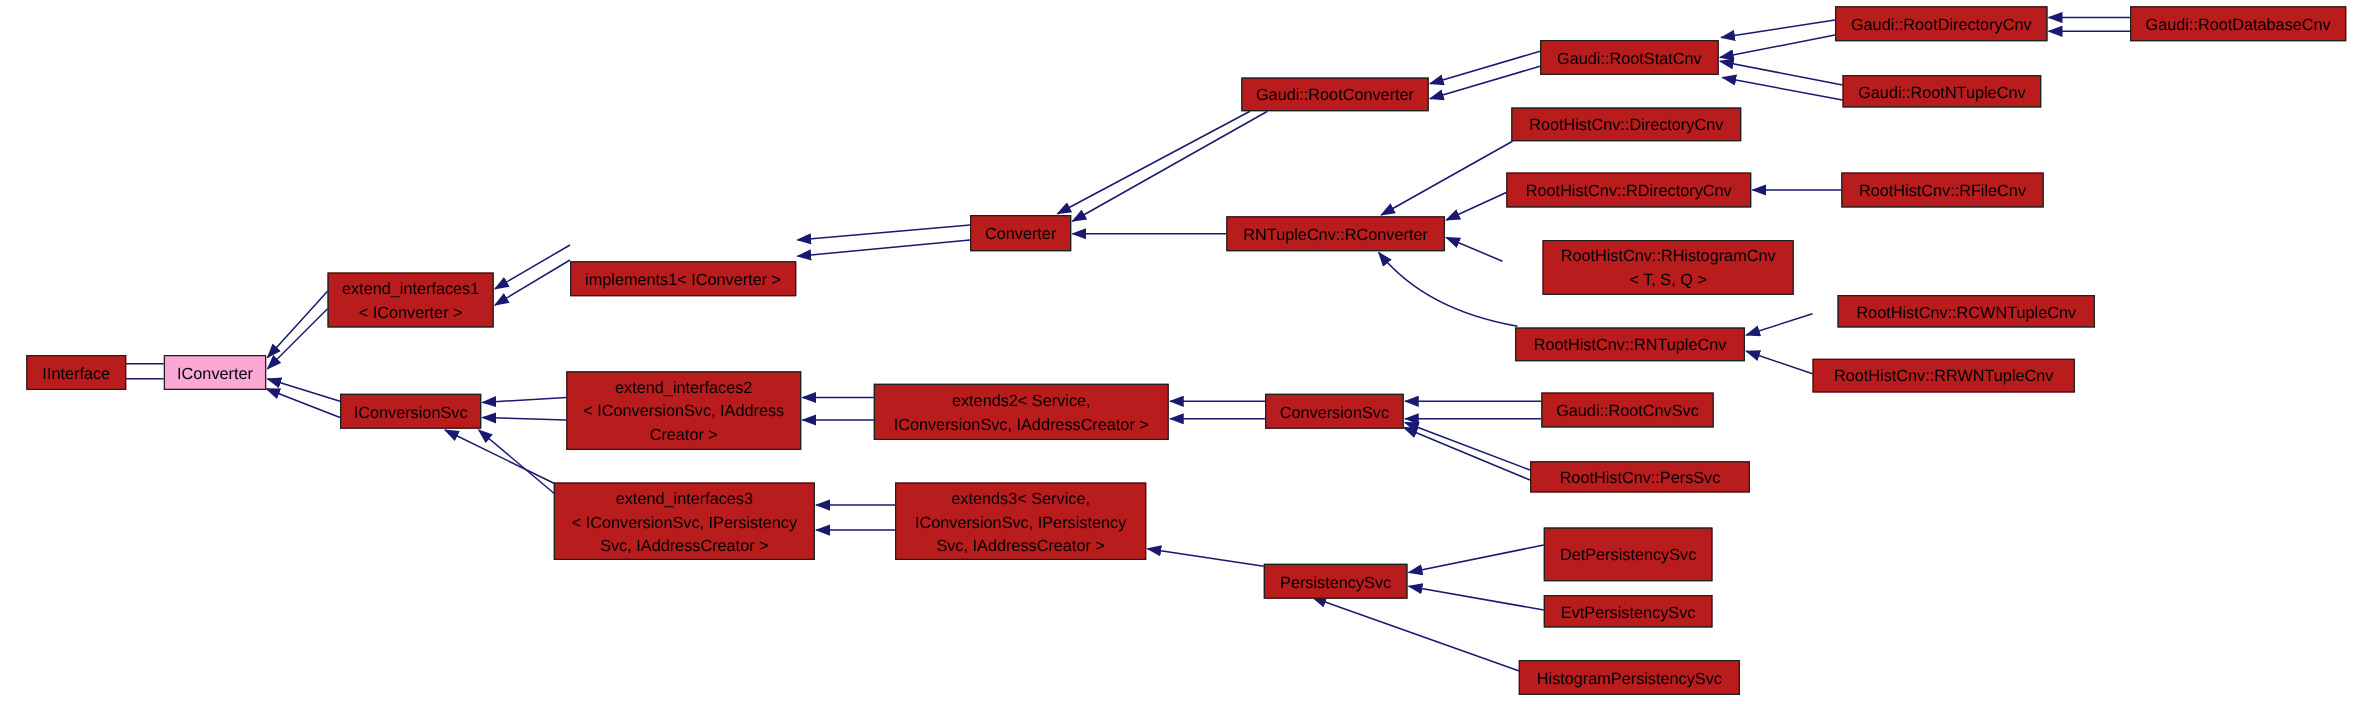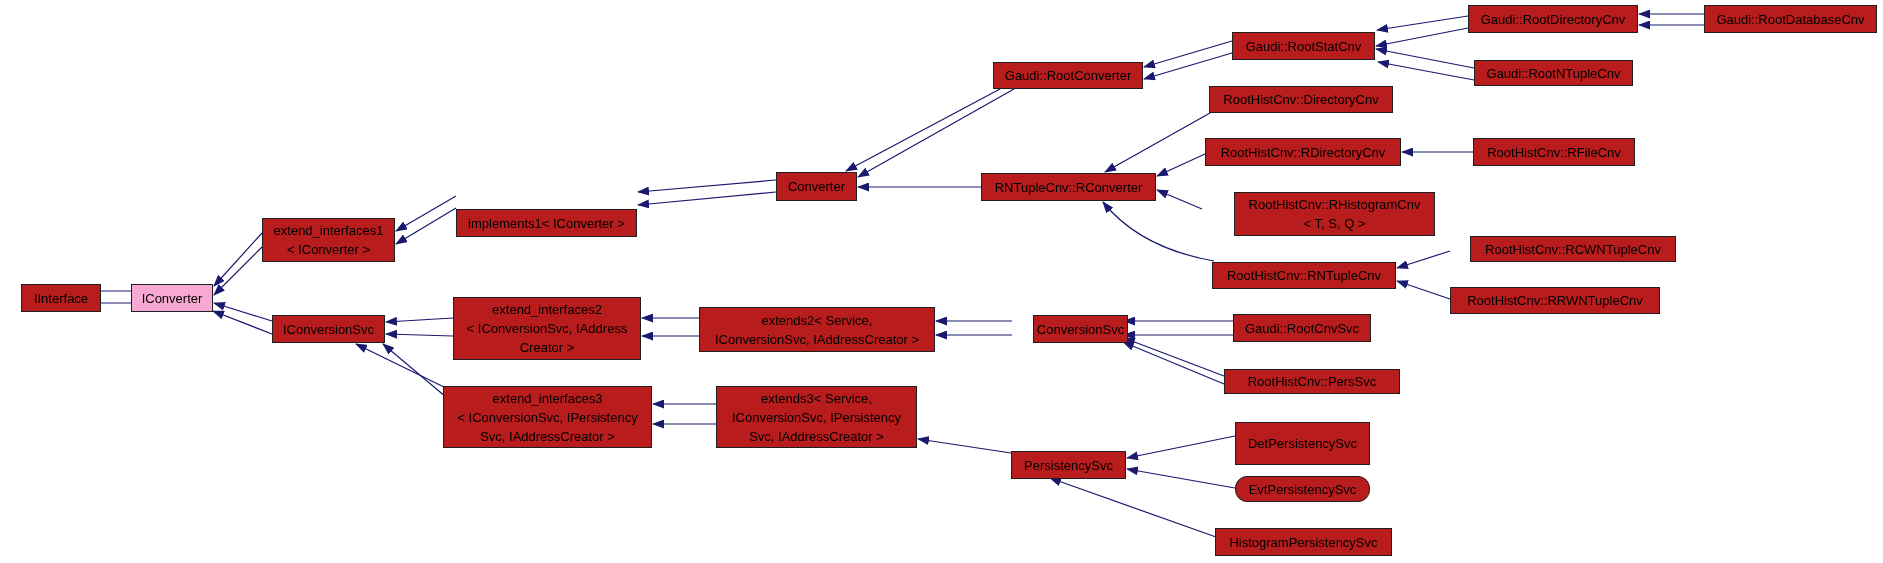--- a/index.html
+++ b/index.html
@@ -115,21 +115,21 @@
         <div class="line">extends3&lt; Service,</div>
         <div class="line">IConversionSvc, IPersistency</div>
         <div class="line">Svc, IAddressCreator &gt;</div>
       </div>
       <div class="node" style="left: 993px; top: 62px; width: 150px; height: 27px;">
         <div class="line">Gaudi::RootConverter</div>
       </div>
       <div class="node" style="left: 981px; top: 173px; width: 175px; height: 28px;">
         <div class="line">RNTupleCnv::RConverter</div>
       </div>
-      <div class="node" style="left: 1033px; top: 315px; width: 95px; height: 28px;">
+      <div class="node" style="left: 1012px; top: 315px; width: 111px; height: 28px;">
         <div class="line">ConversionSvc</div>
       </div>
       <div class="node" style="left: 1011px; top: 451px; width: 115px; height: 28px;">
         <div class="line">PersistencySvc</div>
       </div>
       <div class="node" style="left: 1232px; top: 32px; width: 143px; height: 28px;">
         <div class="line">Gaudi::RootStatCnv</div>
       </div>
       <div class="node" style="left: 1209px; top: 86px; width: 184px; height: 27px;">
         <div class="line">RootHistCnv::DirectoryCnv</div>
@@ -146,21 +146,21 @@
       </div>
       <div class="node" style="left: 1233px; top: 314px; width: 138px; height: 28px;">
         <div class="line">Gaudi::RootCnvSvc</div>
       </div>
       <div class="node" style="left: 1224px; top: 369px; width: 176px; height: 25px;">
         <div class="line">RootHistCnv::PersSvc</div>
       </div>
       <div class="node" style="left: 1235px; top: 422px; width: 135px; height: 43px;">
         <div class="line">DetPersistencySvc</div>
       </div>
-      <div class="node" style="left: 1235px; top: 476px; width: 135px; height: 26px; border-radius: 12px;">
+      <div class="node" style="left: 1235px; top: 476px; width: 135px; height: 26px;">
         <div class="line">EvtPersistencySvc</div>
       </div>
       <div class="node" style="left: 1215px; top: 528px; width: 177px; height: 28px;">
         <div class="line">HistogramPersistencySvc</div>
       </div>
       <div class="node" style="left: 1468px; top: 5px; width: 170px; height: 28px;">
         <div class="line">Gaudi::RootDirectoryCnv</div>
       </div>
       <div class="node" style="left: 1474px; top: 60px; width: 159px; height: 26px;">
         <div class="line">Gaudi::RootNTupleCnv</div>

